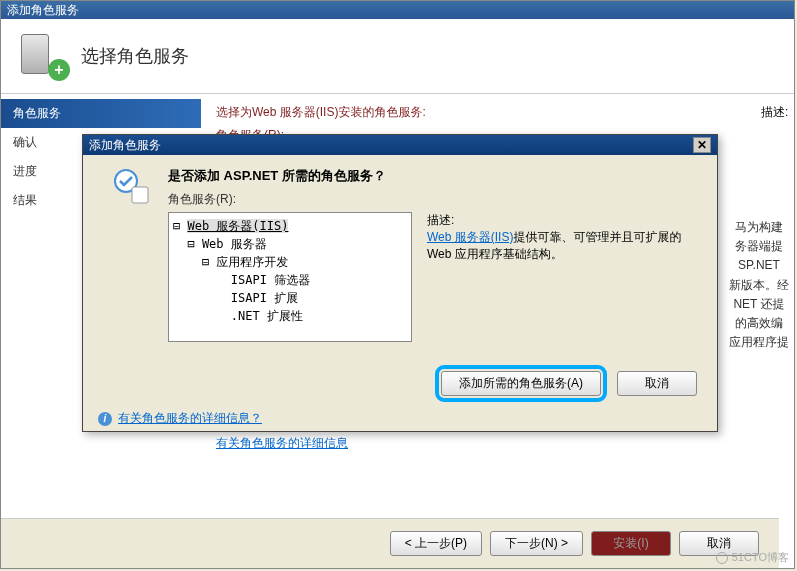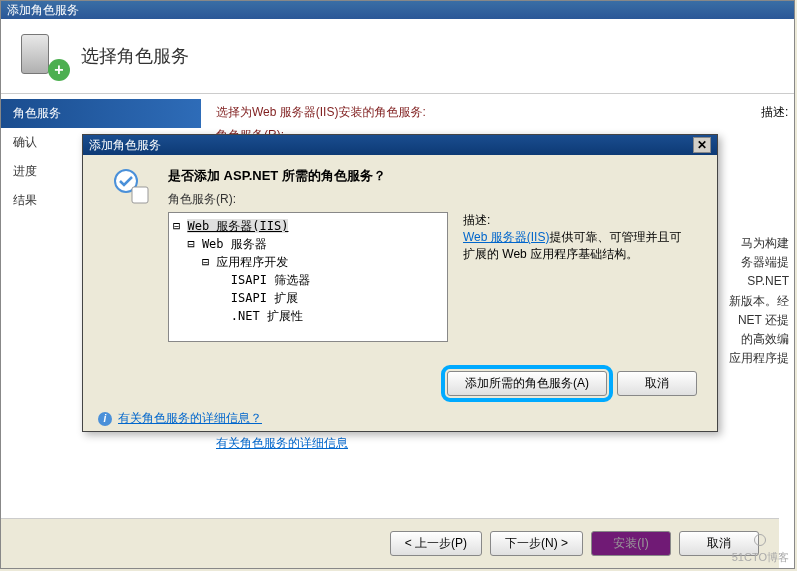--- a/index.html
+++ b/index.html
@@ -153,21 +153,21 @@
     .btn {
       padding: 3px 14px;
       font-size: 12px;
       background: linear-gradient(to bottom, #fff, #e0e0e0);
       border: 1px solid #888;
       border-radius: 3px;
       min-width: 80px;
     }
     .btn.disabled {
       color: #999;
-      background: #701a75;
+      background: #7f1d1d;
     }
     
     
     .modal {
       position: absolute;
       left: 82px;
       top: 134px;
       width: 636px;
       height: 298px;
       background: #ece9d8;
@@ -221,21 +221,21 @@
       margin-bottom: 4px;
     }
     .modal-columns {
       display: flex;
       gap: 15px;
       margin-top: 4px;
     }
     .modal-tree {
       border: 1px solid #888;
       background: #fff;
-      width: 280px;
+      width: 244px;
       height: 130px;
       padding: 4px;
       font-family: SimSun, monospace;
       font-size: 12px;
       line-height: 1.5;
       overflow: auto;
     }
     .tree-line { white-space: pre; }
     .tree-highlight {
       background: #e0e0e0;
@@ -246,21 +246,21 @@
       flex: 1;
       font-size: 12px;
     }
     .modal-desc-link {
       color: #0066cc;
       text-decoration: underline;
     }
     .modal-buttons {
       display: flex;
       justify-content: flex-end;
-      gap: 10px;
+      gap: 16px;
       padding: 8px 20px;
       align-items: flex-end;
     }
     .btn-primary-highlight {
       outline: 4px solid #00aaff;
       outline-offset: 2px;
     }
     .modal-footer-link {
       padding: 6px 15px;
       display: flex;
@@ -278,39 +278,38 @@
       align-items: center;
       justify-content: center;
       font-size: 10px;
       font-style: italic;
       font-weight: bold;
     }
     
     .bg-text {
       position: absolute;
       right: 5px;
-      top: 140px;
+      top: 124px;
       font-size: 12px;
       line-height: 1.6;
       color: #333;
       z-index: 1;
-      text-align: right;
+      text-align: center;
     }
     
     .watermark {
       position: absolute;
       right: 8px;
       bottom: 6px;
       font-size: 11px;
       color: #aaa;
       z-index: 200;
       display: flex;
       align-items: center;
       gap: 4px;
-      flex-direction: column;
     }
     .watermark-icon {
       width: 12px; height: 12px;
       border: 1px solid #aaa;
       border-radius: 50%;
     }
   </style>
 </head>
 <body>
 

